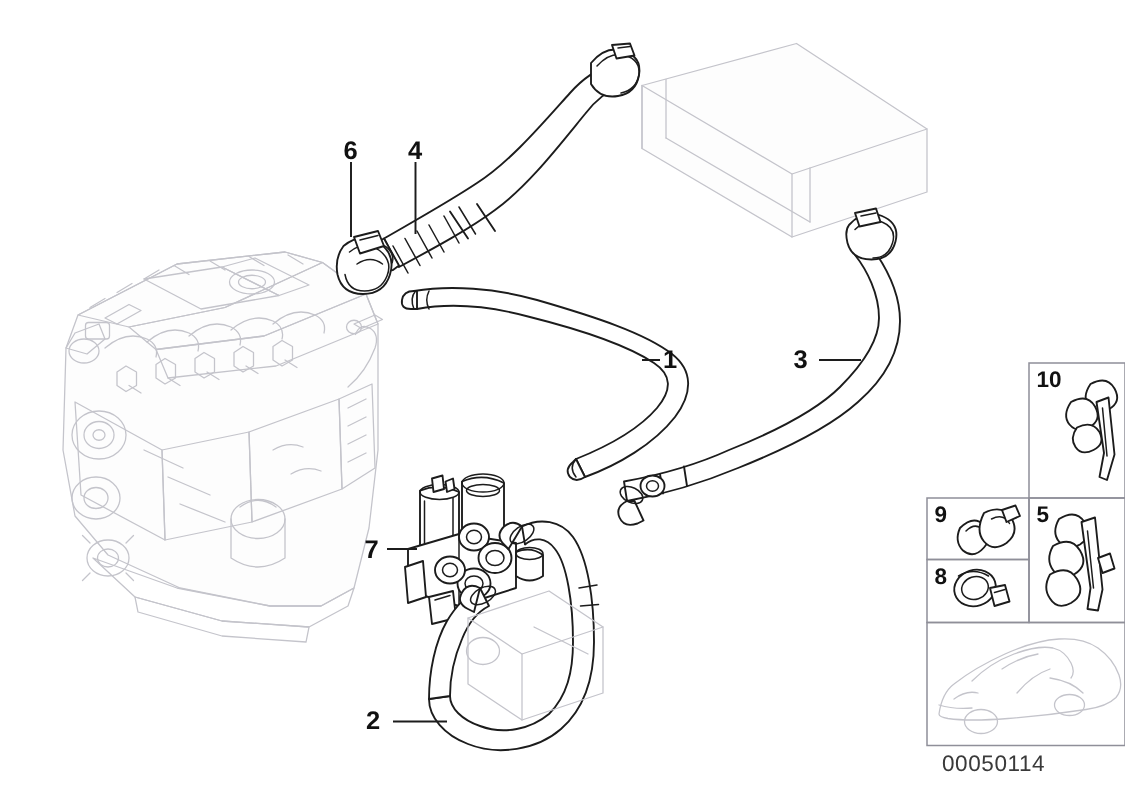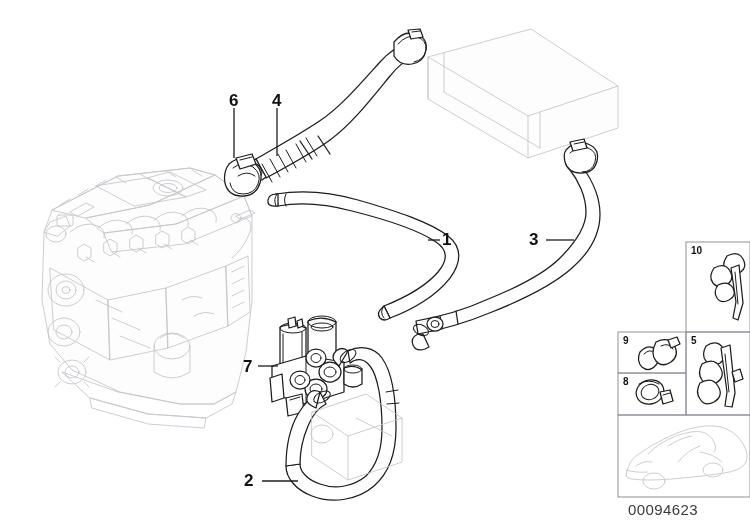--- a/index.html
+++ b/index.html
@@ -30,21 +30,21 @@
     font-weight: bold;
     font-size: 17px;
     color: #111111;
     line-height: 1;
     white-space: nowrap;
   }
   .legend-label {
     position: absolute;
     font-family: "Liberation Sans", sans-serif;
     font-weight: bold;
-    font-size: 10px;
+    font-size: 15px;
     color: #111111;
     line-height: 1;
     white-space: nowrap;
     text-align: right;
   }
   #part-number {
     position: absolute;
     left: 628px;
     top: 501px;
     font-family: "Liberation Sans", sans-serif;
@@ -391,15 +391,15 @@
   <div class="callout-label" style="left:442px; top:231px;">1</div>
   <div class="callout-label" style="left:529px; top:231px;">3</div>
   <div class="callout-label" style="left:243px; top:358px;">7</div>
   <div class="callout-label" style="left:244px; top:472px;">2</div>
 
   <div class="legend-label" style="left:691px; top:246px;">10</div>
   <div class="legend-label" style="left:623px; top:336px;">9</div>
   <div class="legend-label" style="left:623px; top:377px;">8</div>
   <div class="legend-label" style="left:691px; top:336px;">5</div>
 
-  <div id="part-number">00094623</div>
+  <div id="part-number">00050114</div>
 
 </div>
 
 </body></html>

